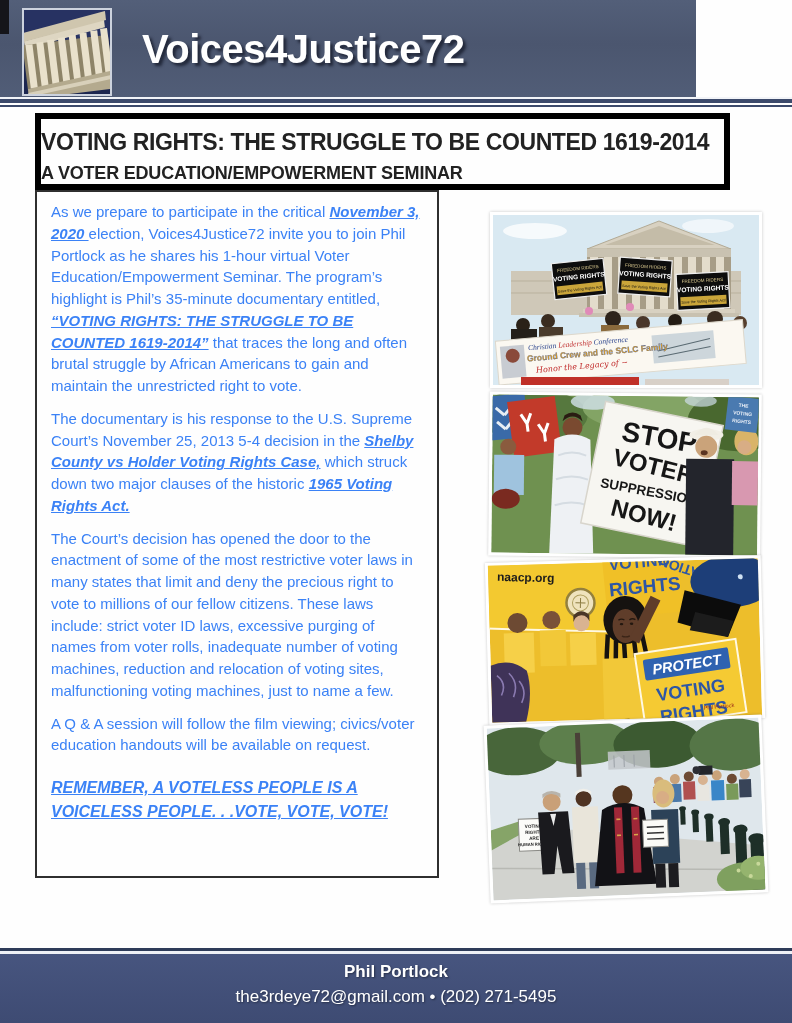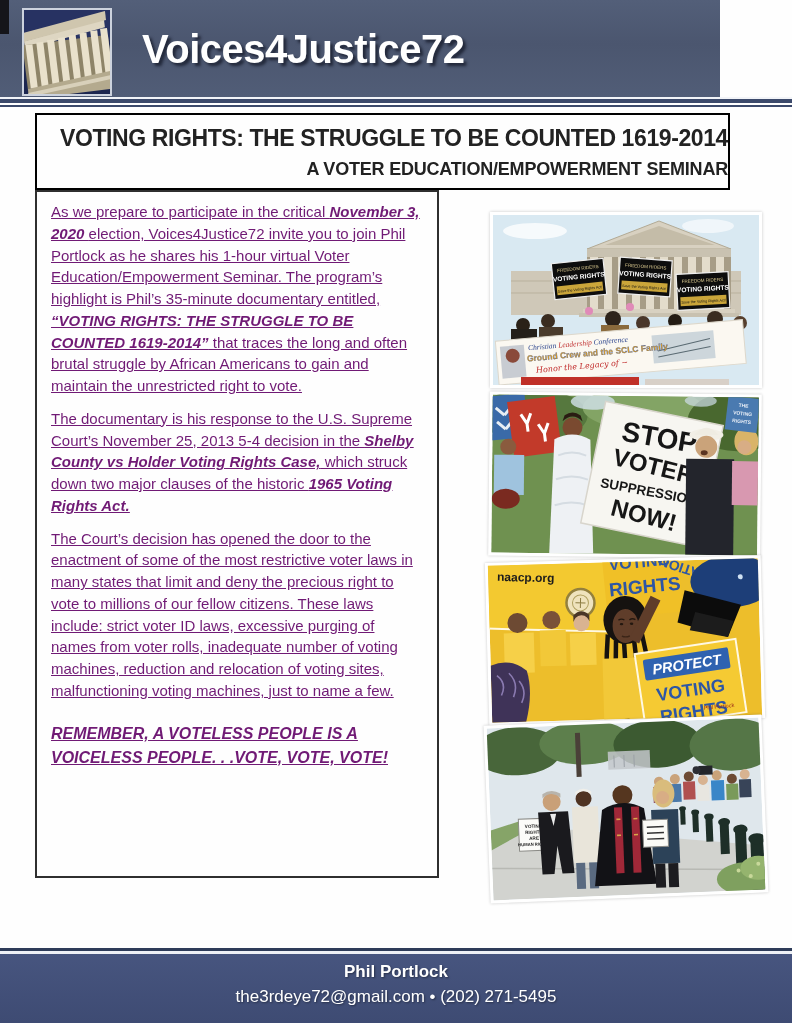--- a/index.html
+++ b/index.html
@@ -1,42 +1,42 @@
 <!DOCTYPE html>
 <html><head>
 <meta charset="utf-8">
 <style>
   html,body{margin:0;padding:0;background:#ffffff;}
   .page{position:relative;width:792px;height:1023px;background:#fefefe;overflow:hidden;
         font-family:"Liberation Sans",sans-serif;color:#2d2d2d;}
 
   
-  .header-band{position:absolute;left:0;top:0;width:720px;height:97px;
-    background:linear-gradient(180deg,#535f79 0%,#4b566f 45%,#515d77 100%);}
+  .header-band{position:absolute;left:0;top:0;width:666px;height:97px;
+    background:linear-gradient(180deg,#535f79 0%,#4b566f 45%,#515d77 100%);padding-left:30px;}
   .rule-stack{position:absolute;left:0;top:97px;width:792px;}
   .rule-stack .r1{height:2px;background:#f2f4f8;}
   .rule-stack .r2{height:4px;background:#3c4a6b;}
   .rule-stack .r3{height:2px;background:#ffffff;}
   .rule-stack .r4{height:2px;background:#3c4a6b;}
   .scan-mark{position:absolute;left:0;top:0;width:9px;height:34px;background:#15151a;}
   .logo{position:absolute;left:22px;top:8px;width:90px;height:88px;background:#1c2650;
         border:2px solid #ccd2dd;box-sizing:border-box;overflow:hidden;}
   .org-title{position:absolute;left:142px;top:27px;font-size:40px;font-weight:bold;color:#ffffff;
         letter-spacing:-0.5px;text-shadow:3px 3px 3px rgba(10,14,28,0.65);}
 
   
-  .title-box{position:absolute;left:35px;top:113px;width:695px;height:77px;border:2px solid #000000;
-        box-sizing:border-box;text-align:right;background:#fefefe;}
+  .title-box{position:absolute;left:35px;top:113px;width:695px;height:77px;border:6px solid #000000;
+        box-sizing:border-box;text-align:left;background:#fefefe;}
   .title-main{margin-top:10px;font-size:23px;font-weight:bold;letter-spacing:-0.4px;color:#222;}
   .title-sub{margin-top:7px;font-size:18px;font-weight:bold;letter-spacing:-0.2px;color:#222;}
 
   
   .text-box{position:absolute;left:35px;top:190px;width:404px;height:688px;border:2px solid #2f2f2f;
         box-sizing:border-box;padding:9px 14px 6px 14px;overflow:hidden;background:#fefefe;}
-  .text-box p{margin:0 0 11px 0;font-size:15px;line-height:1.45;color:#701a75;text-decoration:underline;}
+  .text-box p{margin:0 0 11px 0;font-size:15px;line-height:1.45;color:#3b82f6;}
   .text-box .em{font-weight:bold;font-style:italic;text-decoration:underline;}
   .text-box p.slogan{font-size:16px;line-height:1.5;margin-top:20px;}
 
   
   .photo{position:absolute;background:#ffffff;padding:3px;box-shadow:0 0 3px rgba(0,0,0,0.22);}
   .photo svg{display:block;}
   .photo1{left:450px;top:196px;}
   .photo2{left:449px;top:377px;transform:rotate(0.6deg);}
   .photo3{left:447px;top:543px;transform:rotate(-1.6deg);}
   .photo4{left:447px;top:704px;transform:rotate(-2.3deg);}
@@ -92,20 +92,21 @@
   <div class="title-box">
     <div class="title-main">VOTING RIGHTS: THE STRUGGLE TO BE COUNTED 1619-2014</div>
     <div class="title-sub">A VOTER EDUCATION/EMPOWERMENT SEMINAR</div>
   </div>
 
   <div class="text-box">
     <div>
         <p><span>As we prepare to participate in the critical </span><span class="em">November 3, 2020 </span><span>election, Voices4Justice72 invite you to join Phil Portlock as he shares his 1-hour virtual Voter Education/Empowerment Seminar. The program’s highlight is Phil’s 35-minute documentary entitled, </span><span class="em">“VOTING RIGHTS: THE STRUGGLE TO BE COUNTED 1619-2014”</span><span> that traces the long and often brutal struggle by African Americans to gain and maintain the unrestricted right to vote.</span></p>
         <p><span>The documentary is his response to the U.S. Supreme Court’s November 25, 2013 5-4 decision in the </span><span class="em">Shelby County vs Holder Voting Rights Case,</span><span> which struck down two major clauses of the historic </span><span class="em">1965 Voting Rights Act.</span></p>
         <p><span>The Court’s decision has opened the door to the enactment of some of the most restrictive voter laws in many states that limit and deny the precious right to vote to millions of our fellow citizens. These laws include: strict voter ID laws, excessive purging of names from voter rolls, inadequate number of voting machines, reduction and relocation of voting sites, malfunctioning voting machines, just to name a few.</span></p>
+        <p><span>A Q &amp; A session will follow the film viewing; civics/voter education handouts will be available on request.</span></p>
         <p class="slogan"><span class="em">REMEMBER, A VOTELESS PEOPLE IS A VOICELESS PEOPLE. . .VOTE, VOTE, VOTE!</span></p>
       </div>
   </div>
 
   <figure class="photo photo1">
     <svg width="266" height="170" viewBox="0 0 266 170">
       <rect width="266" height="170" fill="#d9e9f2"></rect>
       <ellipse cx="42" cy="16" rx="32" ry="8" fill="#ffffff" opacity="0.75"></ellipse>
       <ellipse cx="215" cy="11" rx="26" ry="7" fill="#ffffff" opacity="0.6"></ellipse>
 

